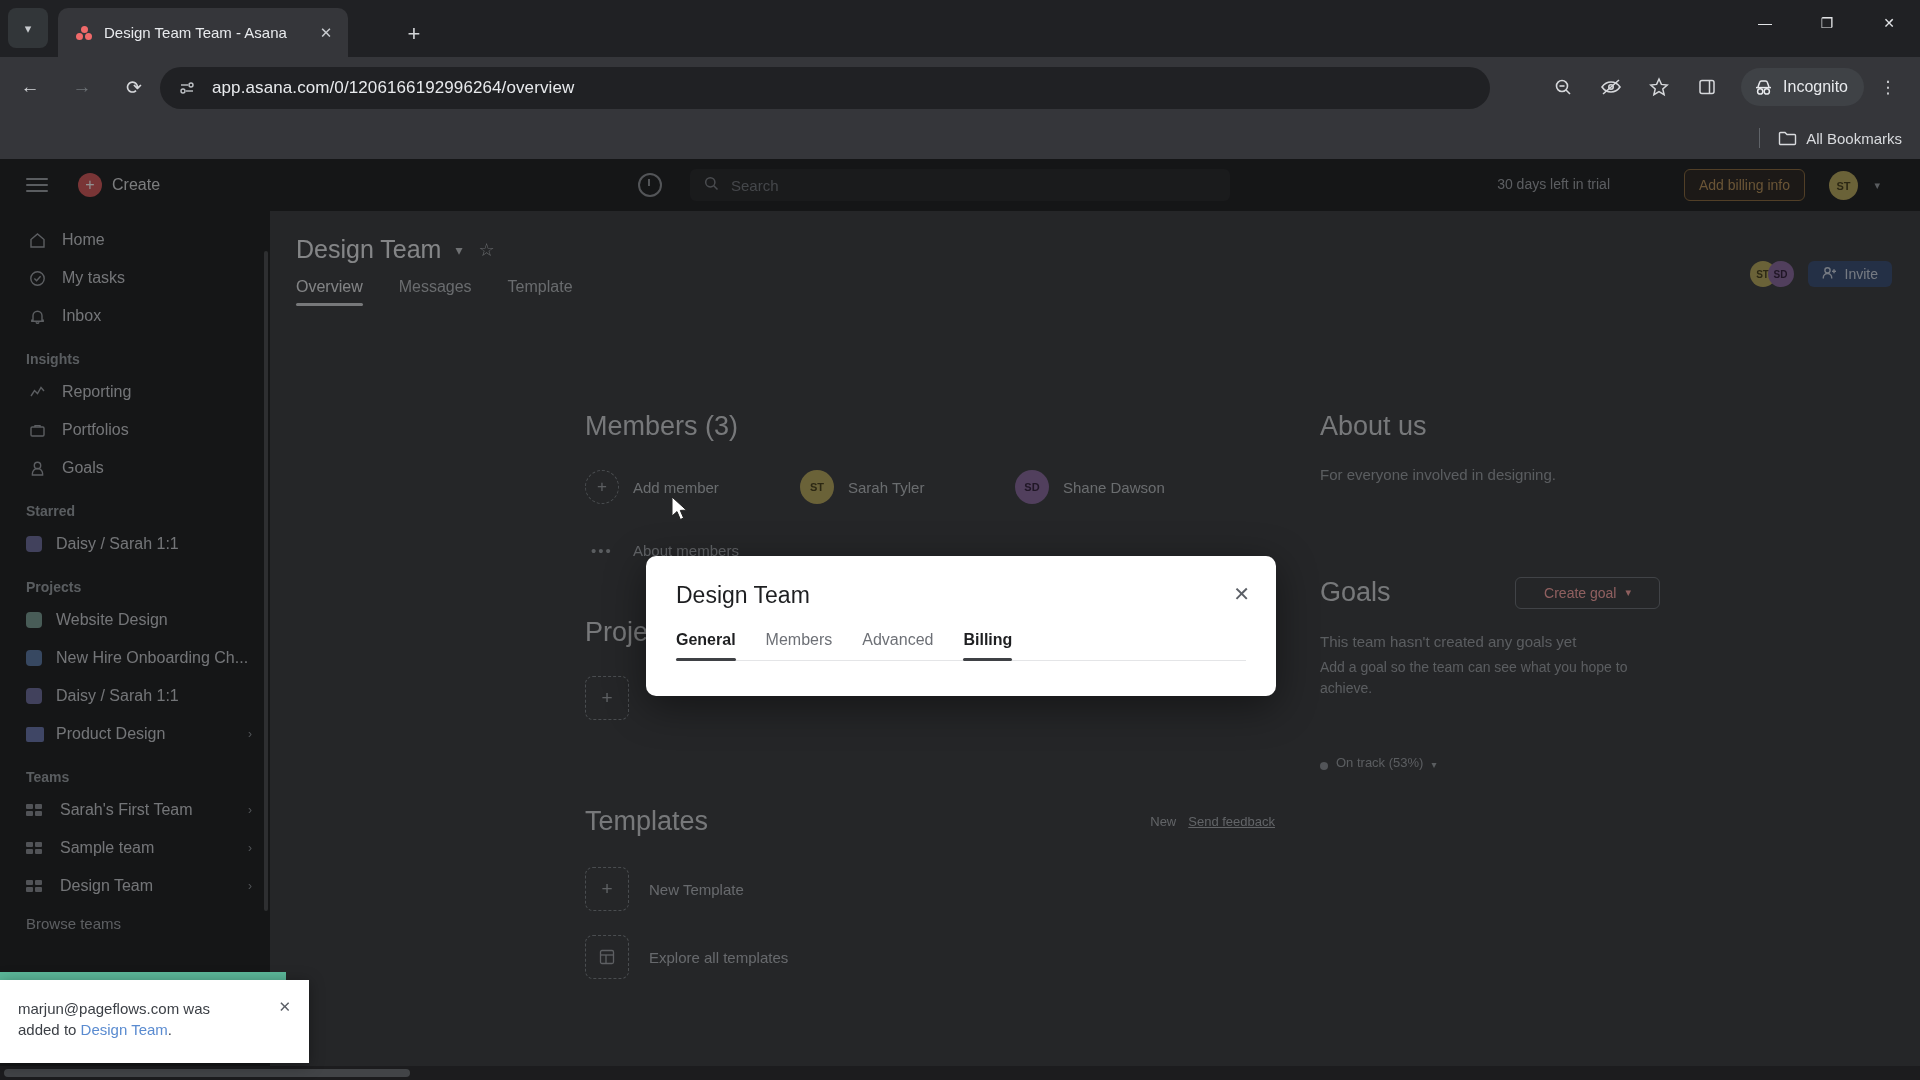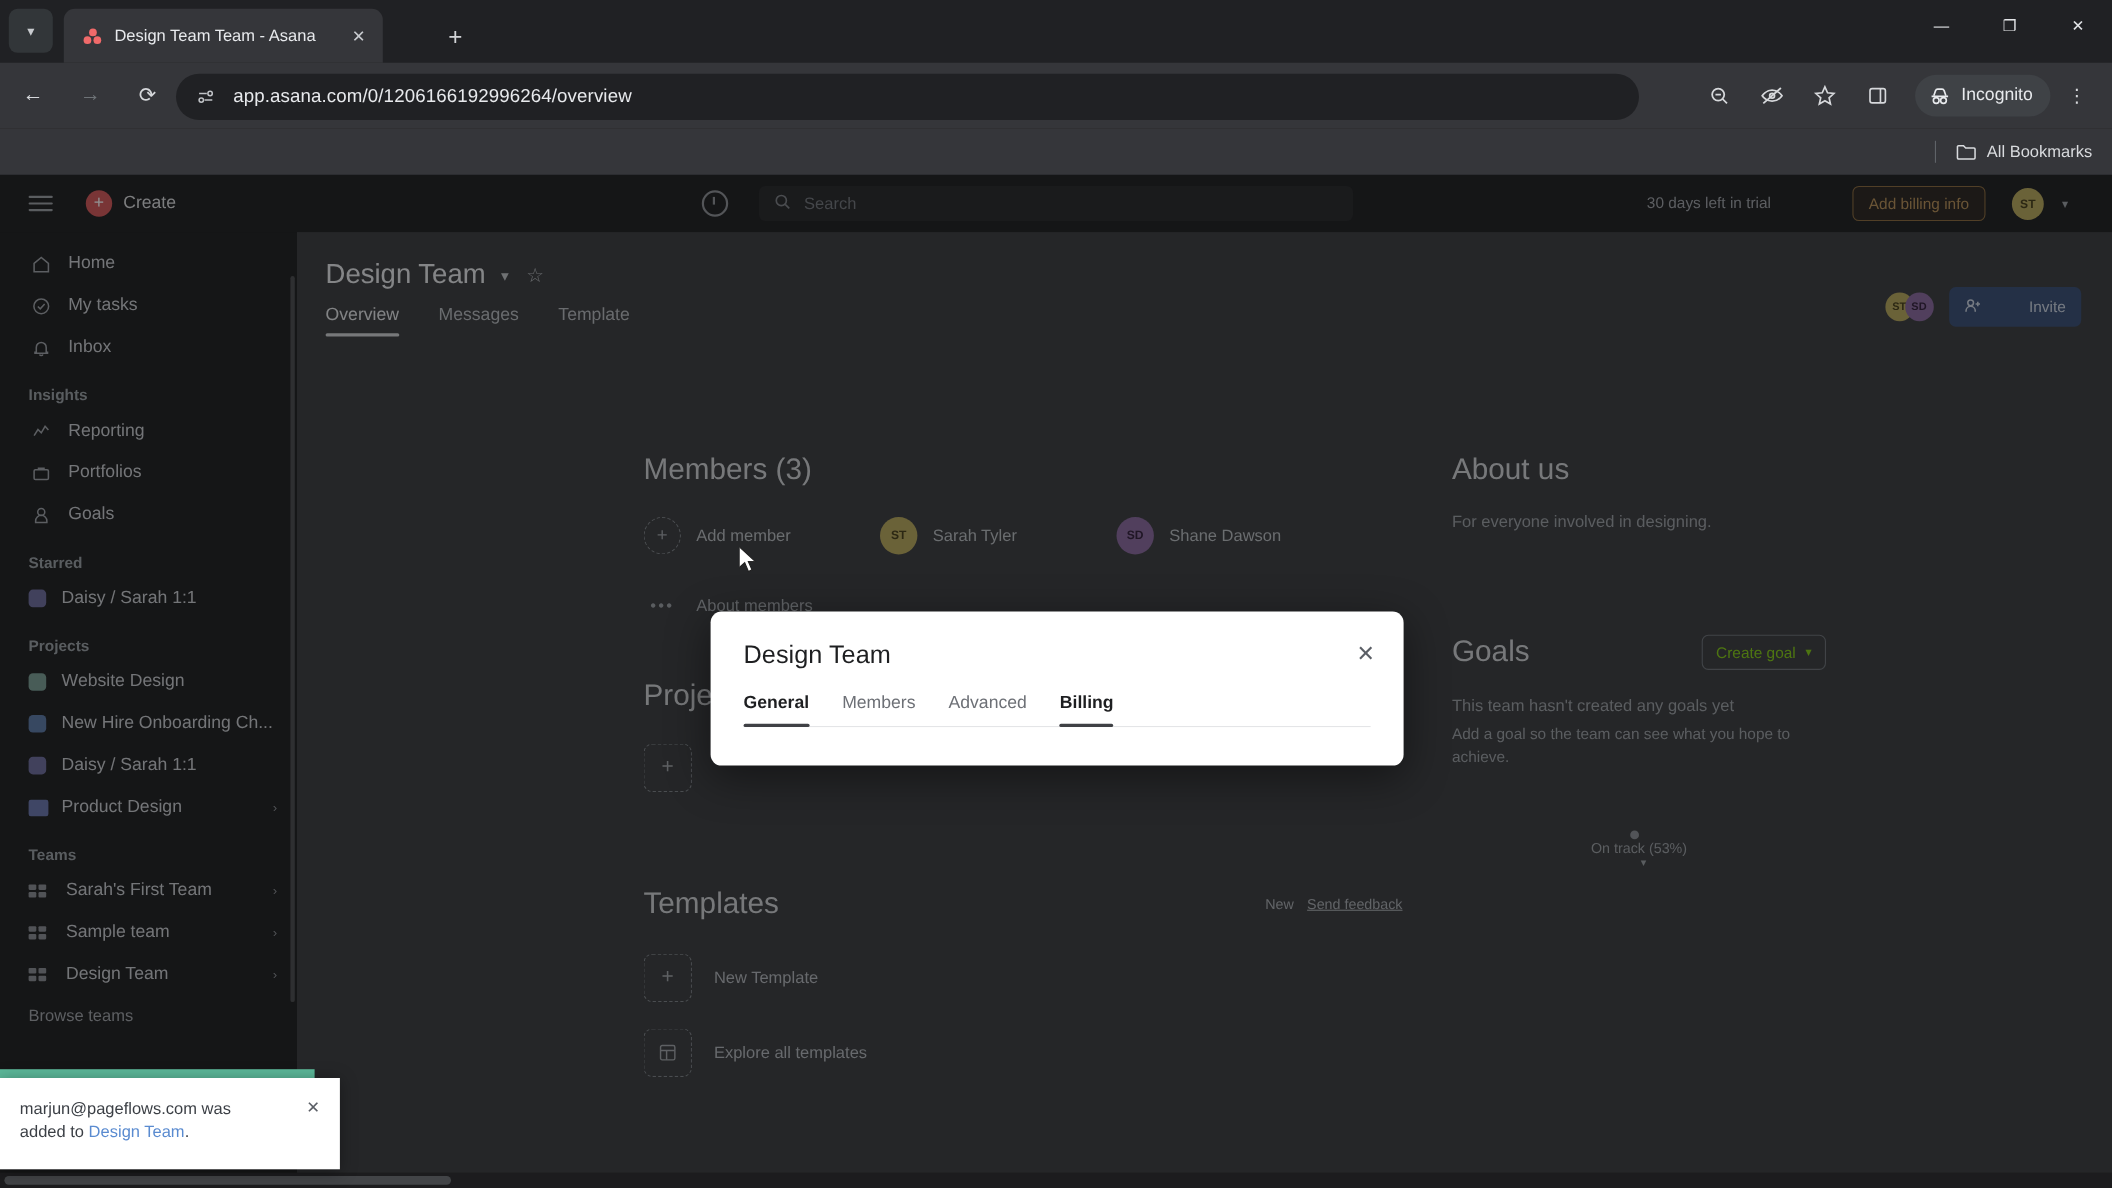--- a/index.html
+++ b/index.html
@@ -167,22 +167,22 @@
   .page-title .cv { margin-left: 14px; font-size: 14px; color: #c2c5c9; }
   .page-title .star { margin-left: 16px; font-size: 18px; color: #b2b6bb; }
   .tabs { display: flex; margin-top: 14px; }
   .tab-link { color: #b6babf; font-size: 16px; margin-right: 36px; padding-bottom: 10px; position: relative; }
   .tab-link.active { color: #e4e6e9; }
   .tab-link.active::after { content:""; position:absolute; left:0; right:0; bottom:0;
     height: 3px; background: #cfd2d5; border-radius: 2px; }
   .head-right { position: absolute; right: 28px; top: 250px; display: flex; align-items: center; }
   .mini-av { width: 26px; height: 26px; border-radius: 50%; font-size: 10px; font-weight: bold;
     display:flex; align-items:center; justify-content:center; }
-  .invite-btn { margin-left: 14px; height: 36px; padding: 0 14px; border-radius: 6px;
-    background: #3a4f77; color: #cdd6e4; font-size: 14px; display:flex; align-items:center;gap:36px; }
+  .invite-btn { margin-left: 14px; height: 26px; padding: 0 14px; border-radius: 6px;
+    background: #3a4f77; color: #cdd6e4; font-size: 14px; display:flex; align-items:center; }
   .invite-btn .ic { margin-right: 8px; }
 
   .col-left { position: absolute; left: 315px; top: 200px; width: 690px; }
   .col-right { position: absolute; left: 1050px; top: 200px; width: 340px; }
   .sec-title { color: #cfd2d6; font-size: 27px; margin-bottom: 28px; }
   .member-row { display: flex; align-items: center; }
   .member {
     display: flex; align-items: center; width: 215px; color: #b9bdc2; font-size: 15px;
   }
   .av-circle { width: 34px; height: 34px; border-radius: 50%; margin-right: 14px;
@@ -200,24 +200,24 @@
   }
   .tile-row { display: flex; align-items: center; color: #b3b7bd; font-size: 15px; }
 
   .sec-header-flex { display:flex; align-items: center; }
   .sec-meta { margin-left: auto; display:flex; align-items:center; gap: 12px;
     color:#a9adb3; font-size: 13px; }
   .sec-meta u { color:#a9adb3; }
 
   .goal-head { display:flex; align-items:center; }
   .create-goal { margin-left: auto; border: 1px solid #6d7279; border-radius: 6px;
-    padding: 7px 12px; color: #84cc16; font-size: 14px; display:flex; align-items:center; }
+    padding: 7px 28px; color: #fca5a5; font-size: 14px; display:flex; align-items:center; }
   .create-goal .cv { margin-left: 9px; font-size: 11px; }
   .muted { color: #9ca0a6; font-size: 15px; line-height: 1.5; }
-  .ontrack { display:flex; align-items:center; color:#9ca0a6; font-size:13px; margin-top: 56px; flex-direction: column; }
+  .ontrack { display:flex; align-items:flex-end; color:#9ca0a6; font-size:13px; margin-top: 56px; }
   .ontrack .dot { width: 8px; height: 8px; border-radius:50%; background:#8d9197; margin-right: 8px; }
   .ontrack .cv { margin-left: 8px; font-size: 10px; }
 
   
   .overlay { position: absolute; top: 159px; left: 0; width: 1920px; height: 921px;
              background: rgba(10,10,12,0.45); }
 
   
   .modal {
     position: absolute; left: 646px; top: 556px; width: 630px; height: 140px;

